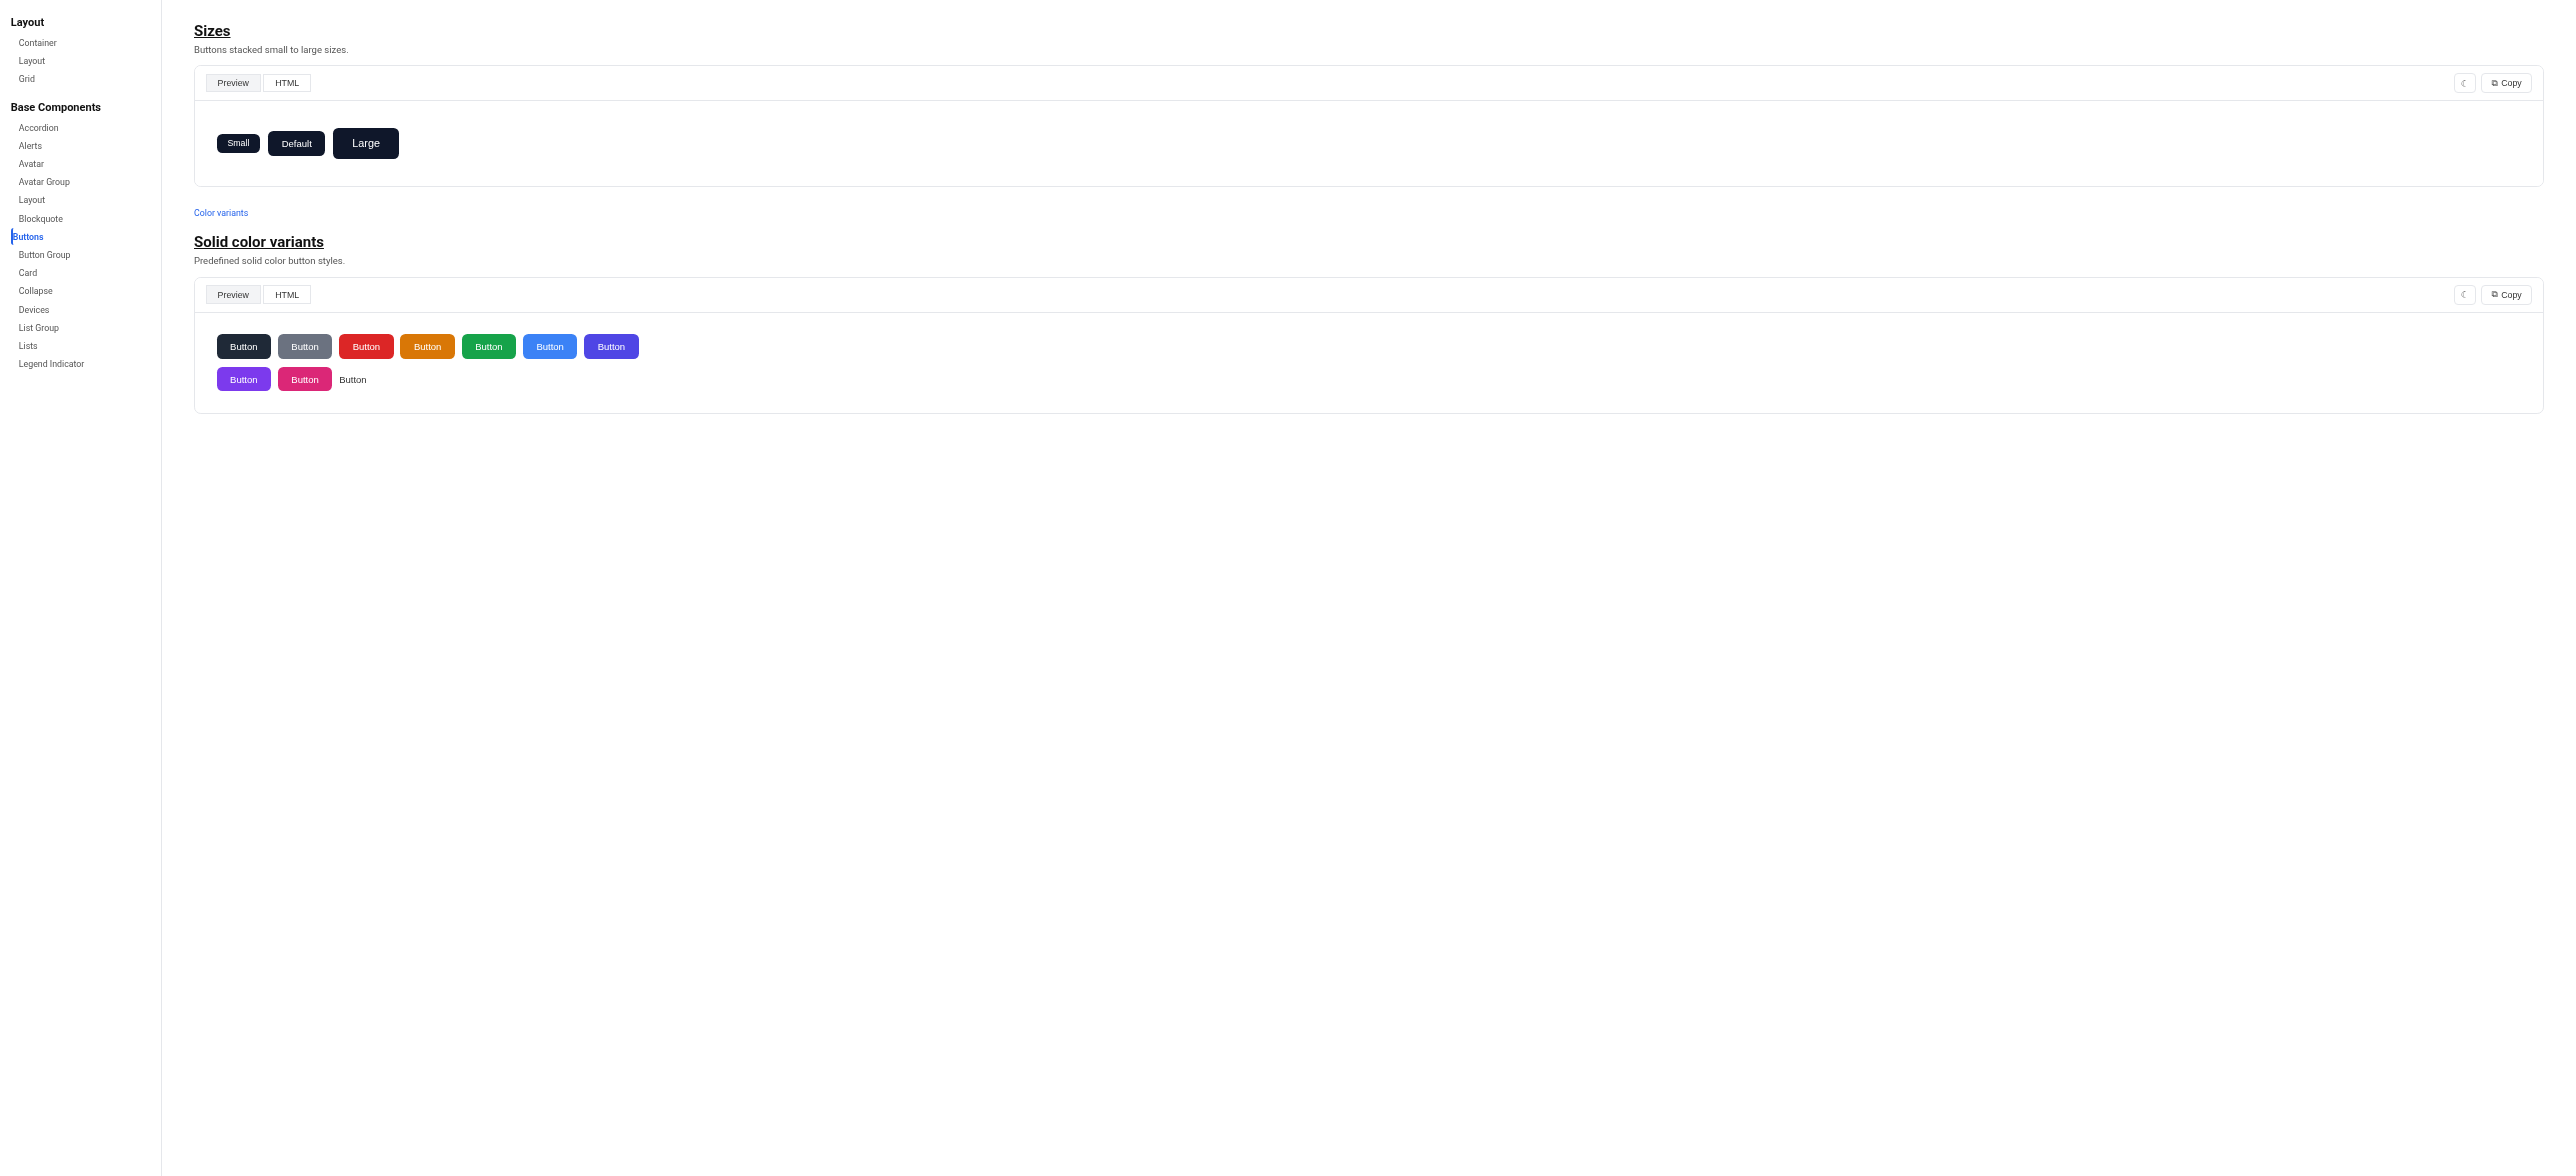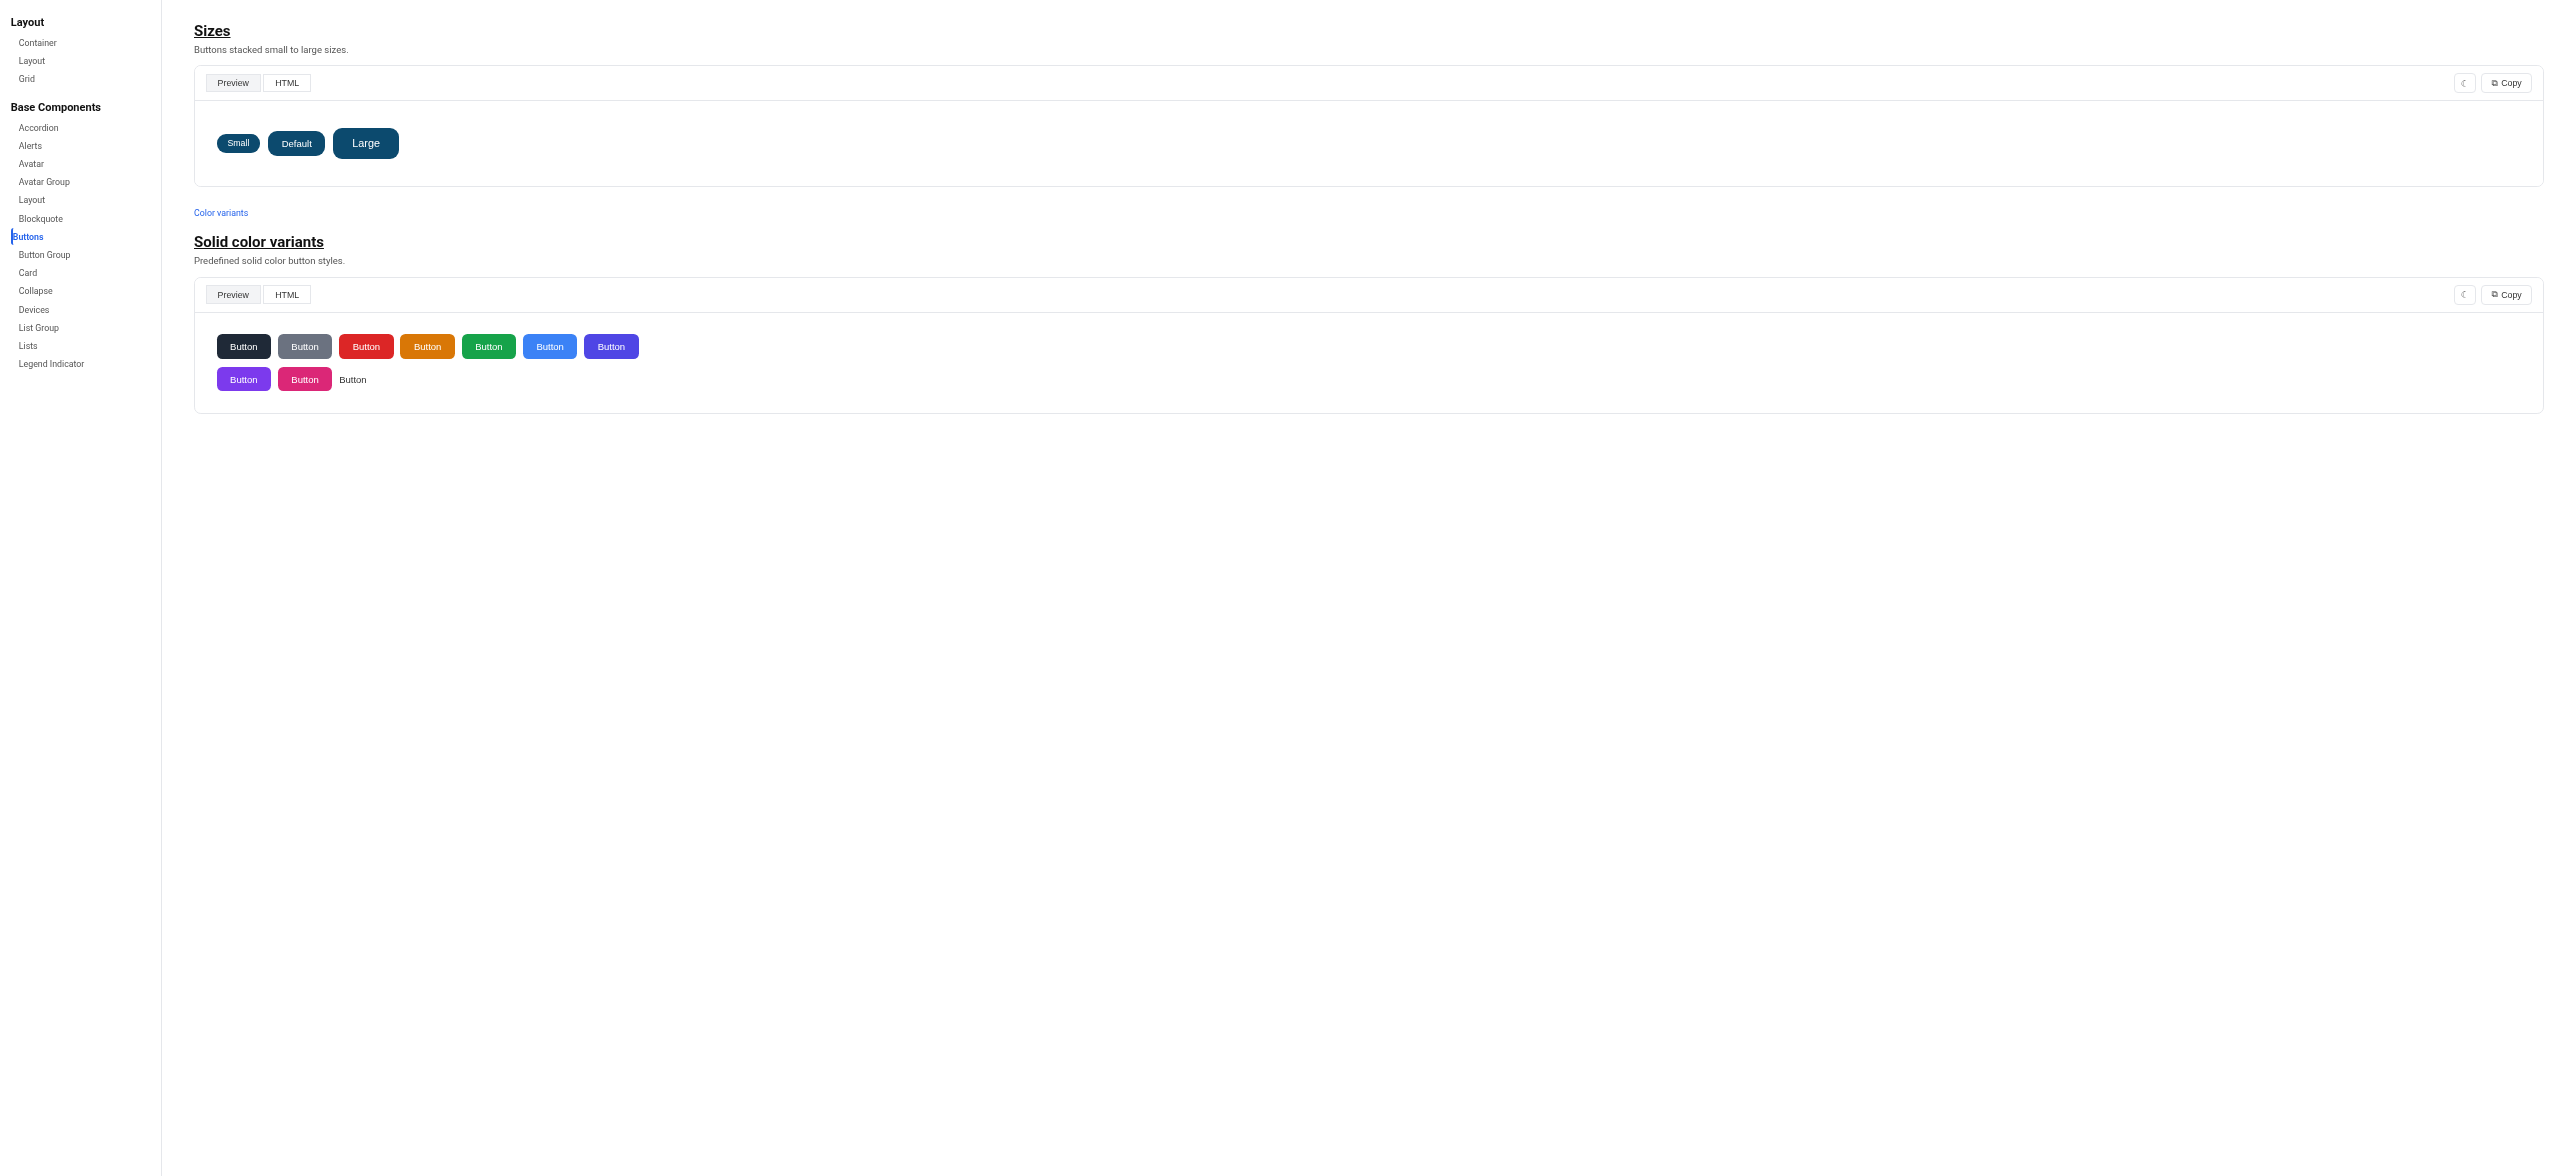--- a/index.html
+++ b/index.html
@@ -147,21 +147,21 @@
     .btn {
       border: none;
       border-radius: 5.4px;
       cursor: pointer;
       font-weight: 500;
       color: #fff;
     }
     .btn-sm { padding: 4.7px 10.8px; font-size: 8.8px; }
     .btn-md { padding: 6.8px 13.5px; font-size: 9.5px; }
     .btn-lg { padding: 9.5px 19px; font-size: 10.8px; }
-    .btn-blue { background: #0c4a6e; border-radius: 9px; }
+    .btn-blue { background: #0f172a; }
     .btn-black { background: #1f2937; }
     .btn-gray { background: #6b7280; }
     .btn-red { background: #dc2626; }
     .btn-yellow { background: #d97706; }
     .btn-green { background: #16a34a; }
     .btn-lightblue { background: #3b82f6; }
     .btn-indigo { background: #4f46e5; }
     .btn-purple { background: #7c3aed; }
     .btn-pink { background: #db2777; }
     .btn-ghost {

